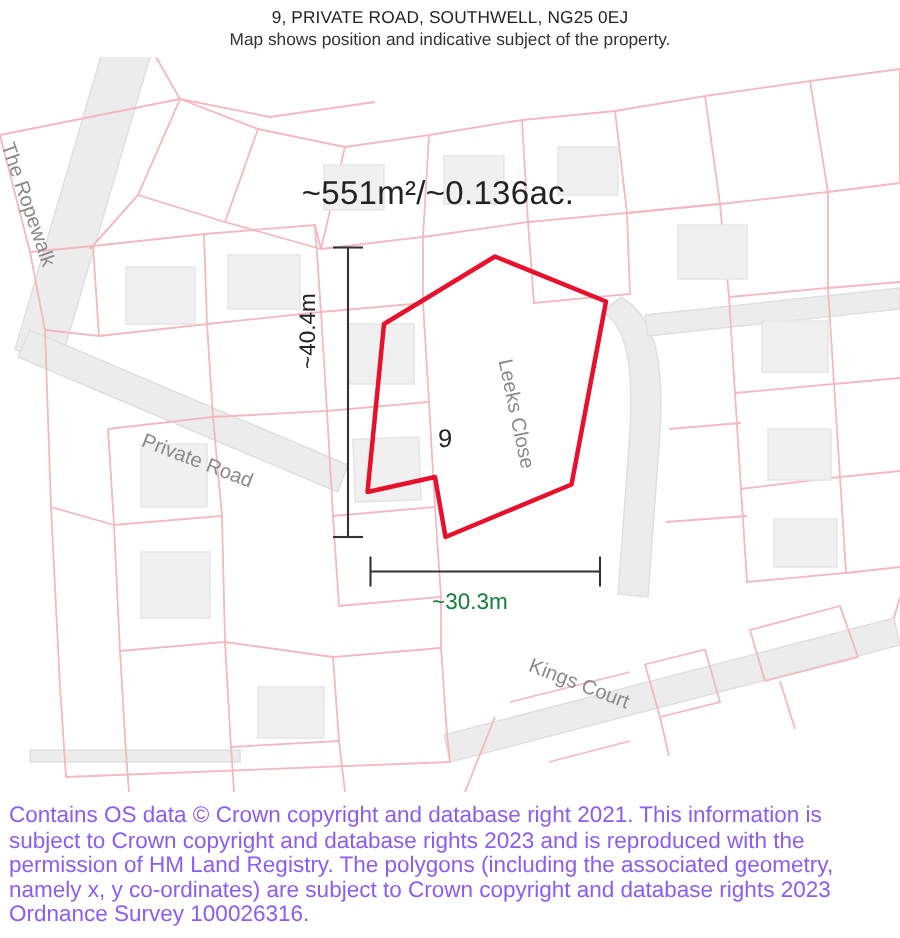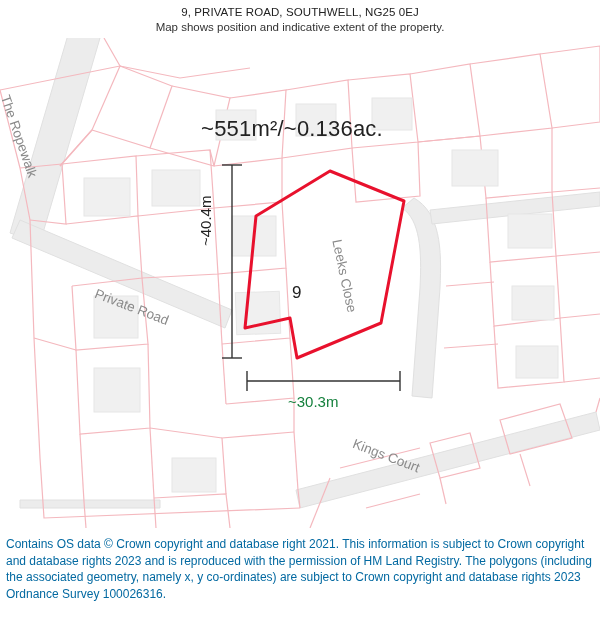--- a/index.html
+++ b/index.html
@@ -117,33 +117,33 @@
     transform-origin: left top;
   }
 
   
   .footer {
     position: absolute;
     left: 0;
     top: 530px;
     width: 600px;
     padding: 6px 8px 0 6px;
-    font-size: 12px;
+    font-size: 15px;
     line-height: 16.5px;
-    color: #0369a1;
+    color: #8b5cf6;
   }
 </style>
 </head>
 <body>
 
 <div id="page">
 
   <div class="header">
     <div class="header-title">9, PRIVATE ROAD, SOUTHWELL, NG25 0EJ</div>
-    <div class="header-sub">Map shows position and indicative extent of the property.</div>
+    <div class="header-sub">Map shows position and indicative subject of the property.</div>
   </div>
 
   <div class="map">
     <svg width="600" height="490" viewBox="0 0 600 490" xmlns="http://www.w3.org/2000/svg">
       <defs></defs>
 
       <rect x="0" y="0" width="600" height="490" fill="#ffffff"></rect>
 
       <g stroke="#e3e3e3" fill="none">
 

